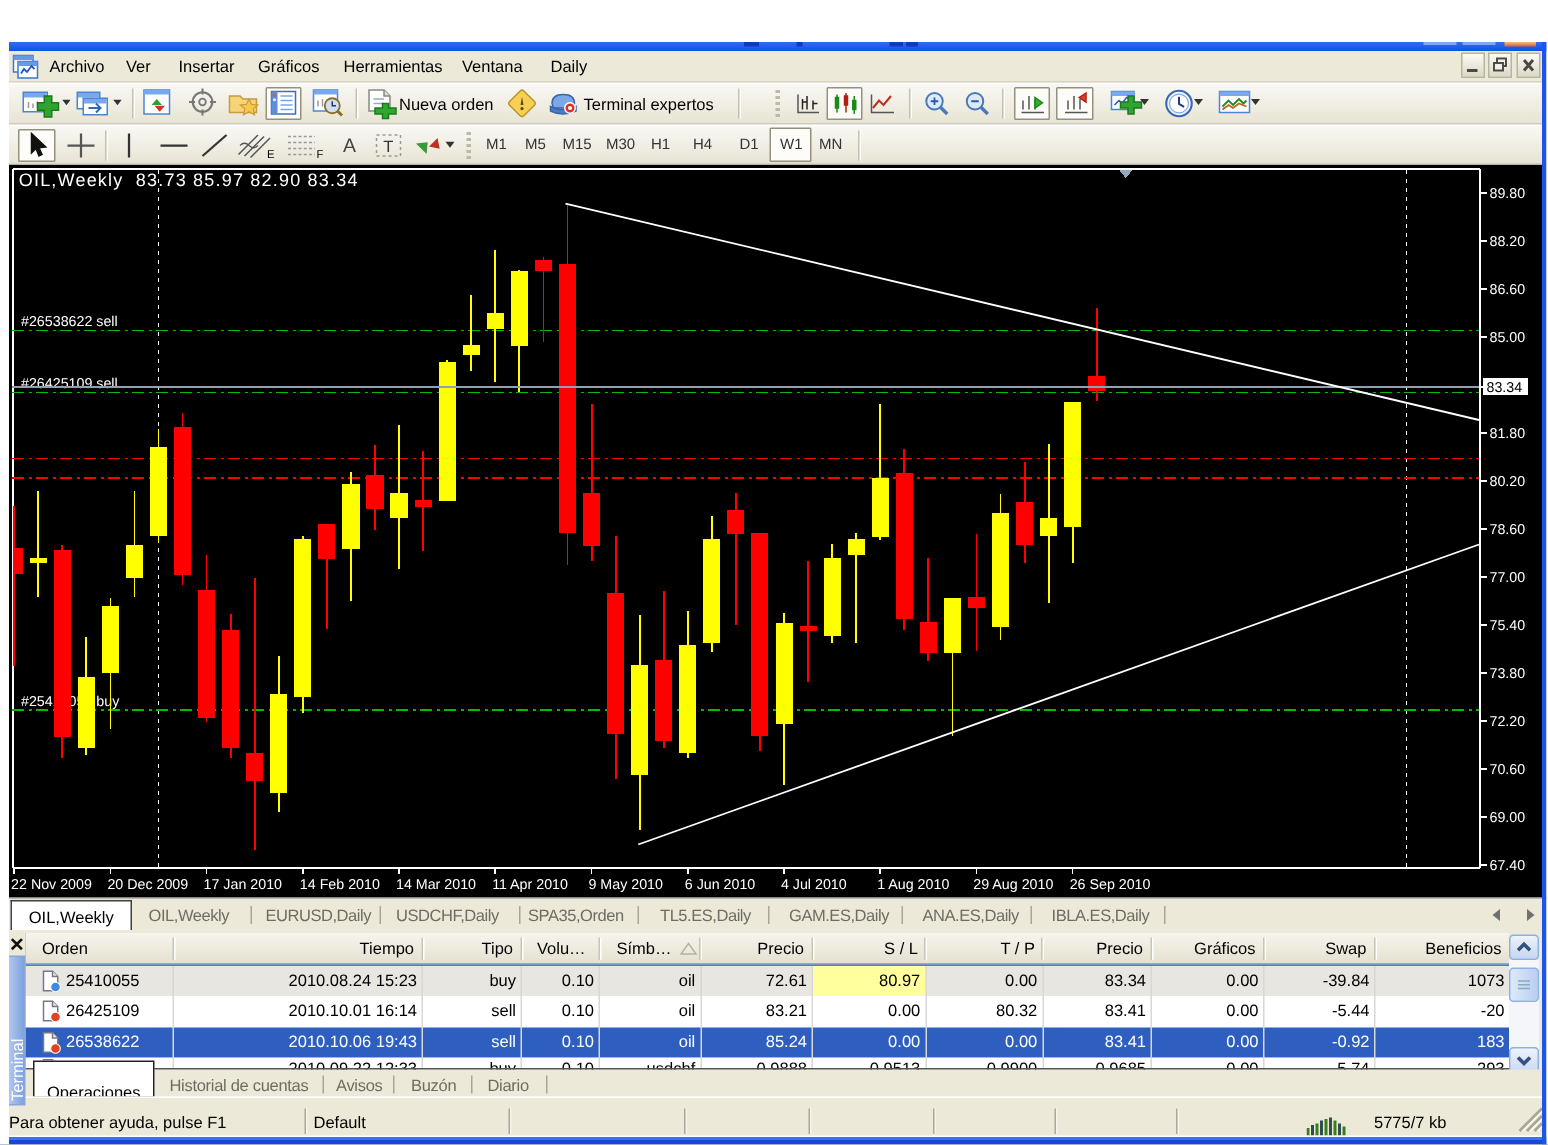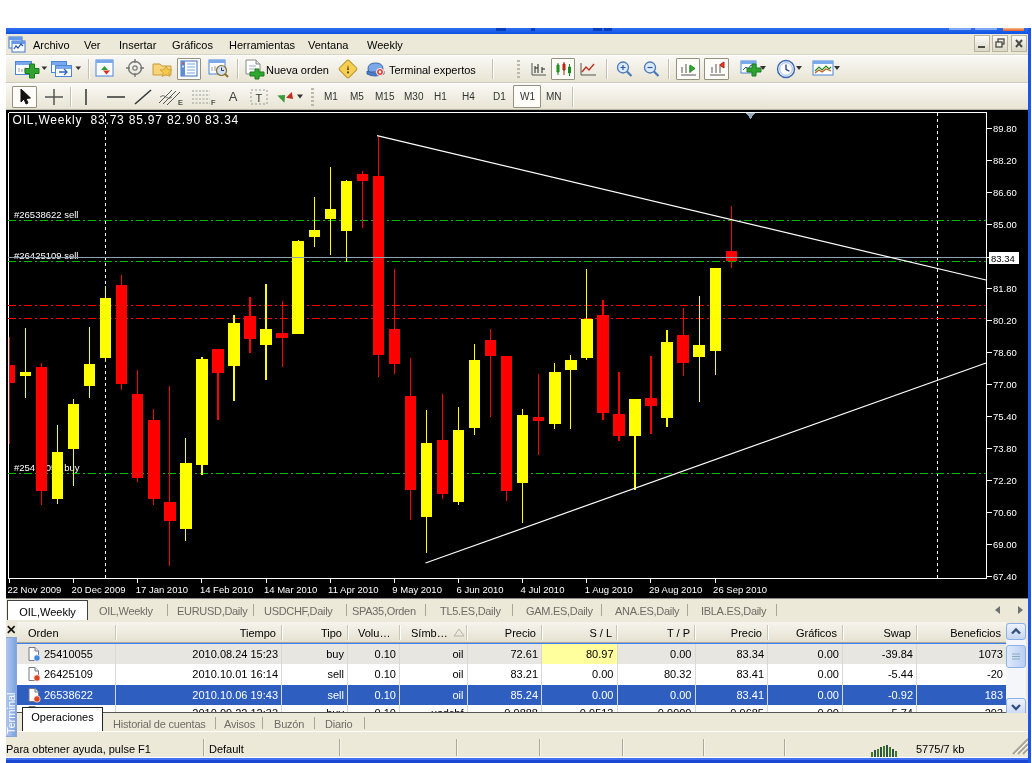--- a/index.html
+++ b/index.html
@@ -61,21 +61,21 @@
     <rect x="4" y="5" width="13" height="11" fill="#fff" stroke="#3b77cc"></rect>
     <rect x="4" y="5" width="13" height="3" fill="#6699e8"></rect>
     <polyline points="6,13 8,10 10,12 13,8 15,10" fill="none" stroke="#2255bb" stroke-width="1.2"></polyline>
   </svg>
   <span class="mitem" style="left:33px">Archivo</span>
   <span class="mitem" style="left:84px">Ver</span>
   <span class="mitem" style="left:119px">Insertar</span>
   <span class="mitem" style="left:172px">Gráficos</span>
   <span class="mitem" style="left:229px">Herramientas</span>
   <span class="mitem" style="left:308px">Ventana</span>
-  <span class="mitem" style="left:367px">Weekly</span>
+  <span class="mitem" style="left:367px">Daily</span>
   <div class="abs" style="left:974px;top:1px;width:16px;height:17px;background:linear-gradient(#fbfaf6,#dcd8c6);border:1px solid #b8b4a0"><svg width="14" height="15">
           <line x1="3" y1="11" x2="10" y2="11" stroke="#4a4a44" stroke-width="2"></line>
         </svg></div>
   <div class="abs" style="left:992px;top:1px;width:16px;height:17px;background:linear-gradient(#fbfaf6,#dcd8c6);border:1px solid #b8b4a0"><svg width="14" height="15">
           <rect x="5" y="3" width="6" height="5" fill="none" stroke="#4a4a44" stroke-width="1.3"></rect>
           <rect x="3" y="6" width="6" height="5" fill="#f0eee6" stroke="#4a4a44" stroke-width="1.3"></rect>
         </svg></div>
   <div class="abs" style="left:1011px;top:1px;width:16px;height:17px;background:linear-gradient(#fbfaf6,#dcd8c6);border:1px solid #b8b4a0"><svg width="14" height="15">
           <path d="M4 4 L10 11 M10 4 L4 11" stroke="#4a4a44" stroke-width="2"></path>
         </svg></div>
@@ -596,21 +596,21 @@
       <svg width="18" height="21">
             <path d="M5 8 h8 M5 10.5 h8 M5 13 h8" stroke="#8ab" stroke-width="1"></path>
           </svg>
     </div>
     <div class="abs" style="left:0;top:76px;width:20px;height:19px;background:linear-gradient(180deg,#eef3fc,#c6d6f2);border:1px solid #8cb0e8;border-radius:3px"><svg width="18" height="17">
             <path d="M5 6 l4 4 l4 -4" stroke="#33527e" stroke-width="2.4" fill="none"></path>
           </svg></div>
   </div>
   <div id="termTabs">
     <div class="abs" style="left:17px;top:-1px;width:989px;height:1px;background:#555"></div>
-    <div class="abs" style="left:22px;top:-6px;width:81px;height:25px;background:#fff;border:1.5px solid #222;padding-top:3px;text-align:center">Operaciones</div>
+    <div class="abs" style="left:22px;top:-6px;width:81px;height:25px;background:#fff;border:1.5px solid #222;padding-top:15px;text-align:center">Operaciones</div>
     <span class="termtab" style="left:113px">Historial de cuentas</span>
     <div class="ctabsep" style="left:215px;top:4px"></div>
     <span class="termtab" style="left:224px">Avisos</span>
     <div class="ctabsep" style="left:262px;top:4px"></div>
     <span class="termtab" style="left:274px">Buzón</span>
     <div class="ctabsep" style="left:314px;top:4px"></div>
     <span class="termtab" style="left:325px">Diario</span>
     <div class="ctabsep" style="left:364px;top:4px"></div>
   </div>
 </div>

